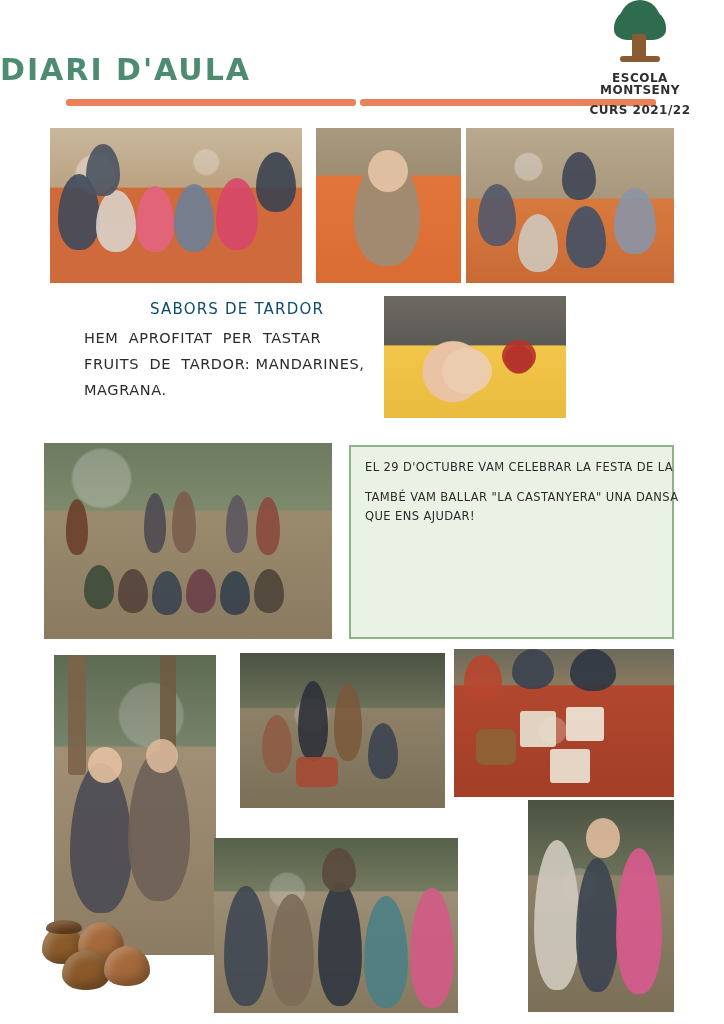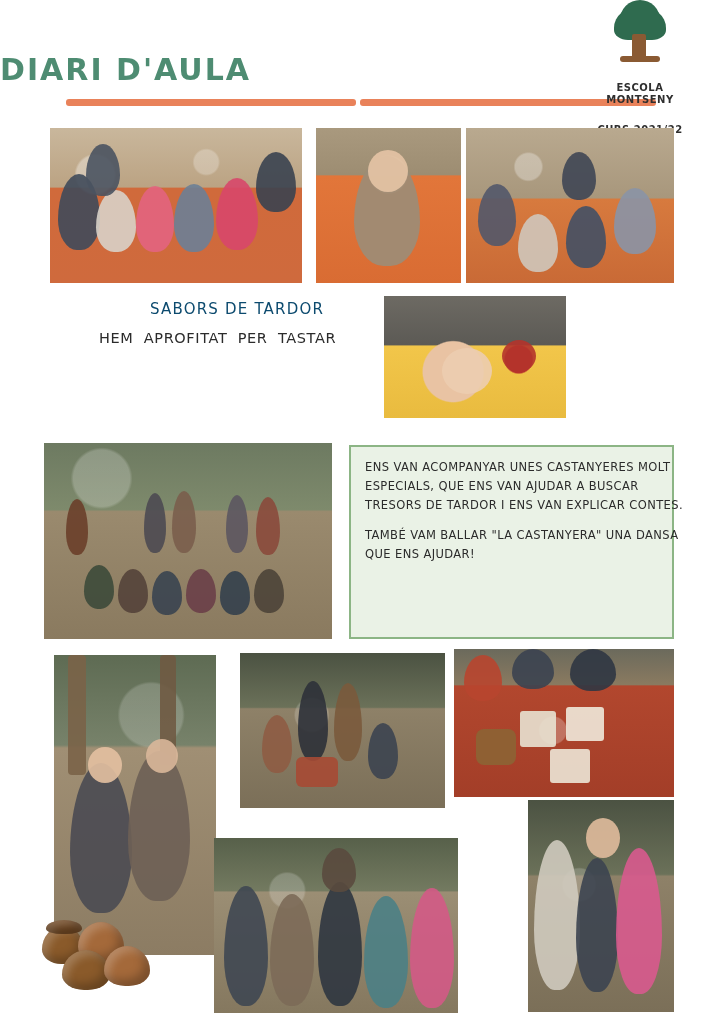--- a/index.html
+++ b/index.html
@@ -98,22 +98,22 @@
   .logo-base {
     position: absolute;
     left: 10px;
     top: 50px;
     width: 40px;
     height: 6px;
     background: #8a5a33;
     border-radius: 3px;
   }
   .logo-text {
-    margin-top: 18px;
-    font-size: 10px;
+    margin-top: 8px;
+    font-size: 12px;
     font-weight: bold;
     color: #2f2f2f;
     line-height: 12px;
     letter-spacing: 0.5px;
   }
 
   
   .photo {
     position: absolute;
     overflow: hidden;
@@ -191,21 +191,20 @@
     position: absolute;
     font-family: "DejaVu Sans", sans-serif;
     font-size: 14.5px;
     color: #2b2b2b;
     line-height: 26px;
     letter-spacing: 0.6px;
   }
   .body-text .ln {
     display: block;
     white-space: pre;
-    margin-left: 15px;
   }
 
   
   .green-box {
     position: absolute;
     left: 349px;
     top: 445px;
     width: 325px;
     height: 194px;
     background: #eaf2e6;
@@ -292,20 +291,22 @@
       <div class="ph-fig" style="left:100px; top:78px; width:40px; height:62px; background:#425065;"></div>
       <div class="ph-fig" style="left:148px; top:60px; width:42px; height:66px; background:#8a93a6;"></div>
       <div class="ph-fig" style="left:96px; top:24px; width:34px; height:48px; background:#3f4654;"></div>
     </div>
   </div>
 
   <div class="heading-orange" style="left:150px; top:300px;">SABORS DE TARDOR</div>
 
   <div class="body-text" style="left:84px; top:325px; width:300px;">
     <span class="ln">HEM  APROFITAT  PER  TASTAR</span>
+    <span class="ln">FRUITS  DE  TARDOR: MANDARINES,</span>
+    <span class="ln">MAGRANA.</span>
   </div>
 
   <div class="photo" style="left:384px; top:296px; width:182px; height:122px;">
     <div class="ph-inner tx-hands">
       <div class="ph-fig" style="left:58px; top:52px; width:50px; height:46px; background:#eccdb0; border-radius:50%;"></div>
       <div class="ph-fig" style="left:118px; top:44px; width:34px; height:32px; background:#b4332b; border-radius:50%;"></div>
     </div>
   </div>
 
   <div class="photo" style="left:44px; top:443px; width:288px; height:196px;">
@@ -319,25 +320,21 @@
       <div class="ph-fig" style="left:74px; top:126px; width:30px; height:44px; background:#54433a;"></div>
       <div class="ph-fig" style="left:108px; top:128px; width:30px; height:44px; background:#3a4450;"></div>
       <div class="ph-fig" style="left:142px; top:126px; width:30px; height:44px; background:#6a3f48;"></div>
       <div class="ph-fig" style="left:176px; top:128px; width:30px; height:44px; background:#34404c;"></div>
       <div class="ph-fig" style="left:210px; top:126px; width:30px; height:44px; background:#4d4438;"></div>
     </div>
   </div>
 
   <div class="green-box">
     <div class="green-p">
-    </div>
-    <div class="green-p">
-      <span class="ln">ENS VAN ACOMPANYAR UNES CASTANYERES MOLT</span>
-      <span class="ln">ESPECIALS, QUE ENS VAN AJUDAR A BUSCAR</span>
-      <span class="ln">TRESORS DE TARDOR I ENS VAN EXPLICAR CONTES.</span>
+      <span class="ln">EL 29 D'OCTUBRE VAM CELEBRAR LA FESTA DE LA</span>
     </div>
     <div class="green-p">
       <span class="ln">TAMBÉ VAM BALLAR "LA CASTANYERA" UNA DANSA</span>
       <span class="ln">QUE ENS AJUDAR!</span>
     </div>
   </div>
 
   <div class="photo" style="left:54px; top:655px; width:162px; height:300px;">
     <div class="ph-inner tx-forest2">
       <div class="ph-fig" style="left:14px; top:0px; width:18px; height:120px; background:#7a6348; border-radius:4px;"></div>

